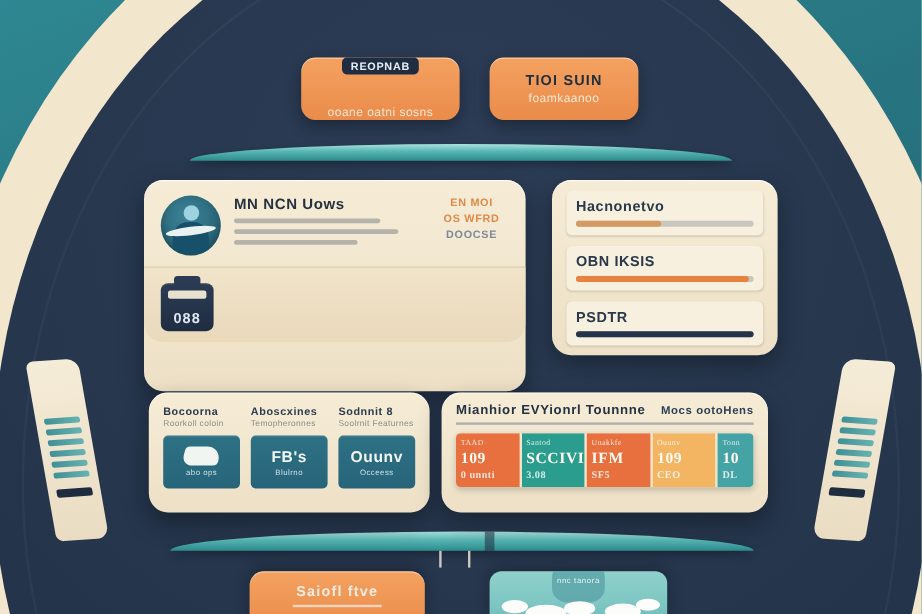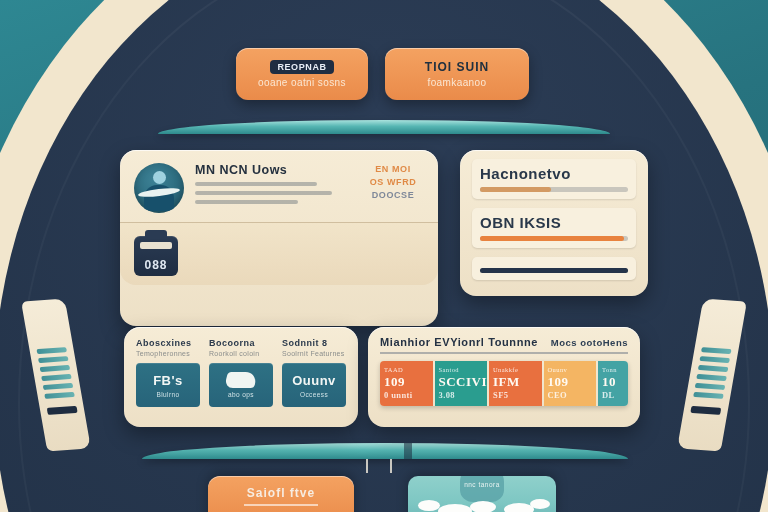--- a/index.html
+++ b/index.html
@@ -79,22 +79,22 @@
   }
 
   
   .cta {
     position:absolute; top:48px; height:52px; border-radius:12px;
     background:linear-gradient(180deg,#f4a261 0%,#ea8b4a 100%);
     box-shadow:0 5px 13px rgba(0,0,0,.33), inset 0 1px 0 rgba(255,255,255,.45);
     display:flex; flex-direction:column; align-items:center; justify-content:center;
     gap:3px; cursor:pointer;
   }
-  .cta.primary   { left:236px; width:132px; }
-  .cta.secondary { left:385px; width:144px; }
+  .cta.primary   { left:251px; width:132px;justify-content:space-between; }
+  .cta.secondary { left:408px; width:124px; }
   .cta-chip {
     background:#1f2d42; color:#e8eef6; font-size:9px; font-weight:bold;
     letter-spacing:.6px; padding:2px 7px; border-radius:4px;
     filter:blur(.45px); white-space:nowrap;
   }
   .cta-title {
     color:#20303f; font-size:12px; font-weight:bold; letter-spacing:1px;
     filter:blur(.35px); white-space:nowrap;
   }
   .cta-sub {
@@ -142,21 +142,21 @@
     background:rgba(60,75,95,.34); filter:blur(.5px); }
   .row-meta { text-align:center; flex:none; width:62px; }
   .meta-line { font-size:9px; font-weight:bold; letter-spacing:.6px;
     color:#e08a46; filter:blur(.45px); line-height:1.45; white-space:nowrap; }
   .meta-line.muted { color:#7e8899; }
 
   
   #progress-panel { left:460px; top:150px; width:188px; height:146px; }
   .prog-row { margin:9px 12px; background:#f8f0de; border-radius:5px;
     padding:6px 8px 7px; box-shadow:0 1px 2px rgba(0,0,0,.12); }
-  .prog-label { color:#29384a; font-size:15px; font-weight:bold;
+  .prog-label { color:#29384a; font-size:12px; font-weight:bold;
     letter-spacing:.5px; filter:blur(.4px); white-space:nowrap; }
   .prog-track { margin-top:5px; height:5px; border-radius:3px; background:#c9c6bd; }
   .prog-fill { height:100%; border-radius:3px; }
 
   
   #quick-card { left:124px; top:327px; width:234px; height:100px; }
   .qc-grid { display:flex; gap:9px; padding:11px 12px; }
   .qc-item { flex:1; }
   .qc-title { color:#2b3a4c; font-size:9px; font-weight:bold;
     letter-spacing:.5px; filter:blur(.4px); white-space:nowrap; }
@@ -309,42 +309,43 @@
         <div class="prog-fill" style="width:48%;background:#d39a63"></div>
       </div>
     </div>
     <div class="prog-row">
       <div class="prog-label">OBN IKSIS</div>
       <div class="prog-track">
         <div class="prog-fill" style="width:97%;background:#e8823e"></div>
       </div>
     </div>
     <div class="prog-row">
+      <div class="prog-label">PSDTR</div>
       <div class="prog-track">
         <div class="prog-fill" style="width:100%;background:#25344a"></div>
       </div>
     </div>
   </div>
 
   <div class="panel" id="quick-card">
     <div class="qc-grid">
+      <div class="qc-item">
+        <div class="qc-title">Bocoorna</div>
+        <div class="qc-sub">Roorkoll coloin</div>
+        <div class="qc-tile">
+          <div class="qc-swoosh"></div>
+          <div class="qc-cap">abo ops</div>
+        </div>
+      </div>
       <div class="qc-item">
         <div class="qc-title">Aboscxines</div>
         <div class="qc-sub">Temopheronnes</div>
         <div class="qc-tile">
           <div class="qc-glyph">FB's</div>
           <div class="qc-cap">Blulrno</div>
-        </div>
-      </div>
-      <div class="qc-item">
-        <div class="qc-title">Bocoorna</div>
-        <div class="qc-sub">Roorkoll coloin</div>
-        <div class="qc-tile">
-          <div class="qc-swoosh"></div>
-          <div class="qc-cap">abo ops</div>
         </div>
       </div>
       <div class="qc-item">
         <div class="qc-title">Sodnnit 8</div>
         <div class="qc-sub">Soolrnit Featurnes</div>
         <div class="qc-tile">
           <div class="qc-glyph">Ouunv</div>
           <div class="qc-cap">Occeess</div>
         </div>
       </div>

